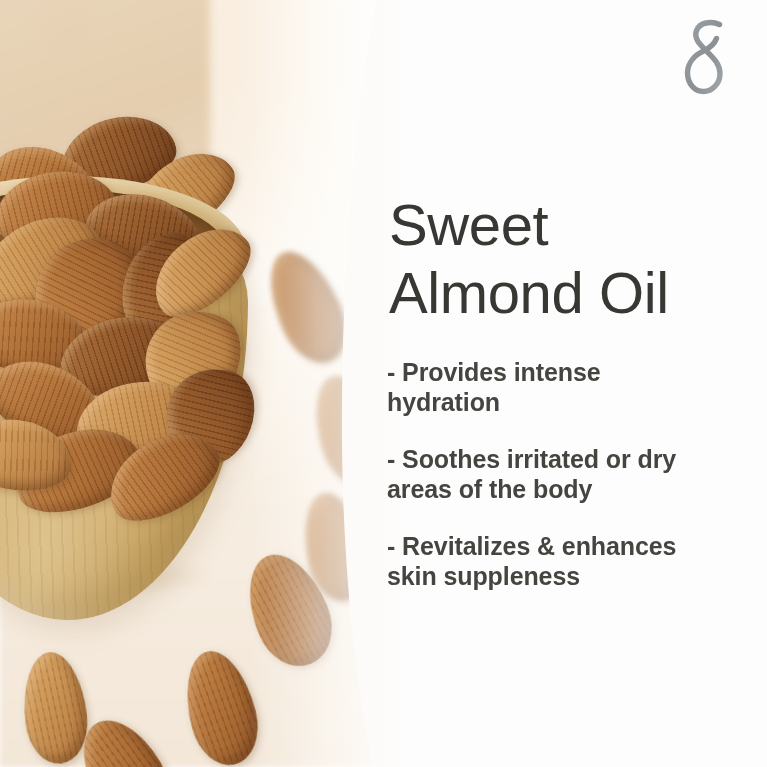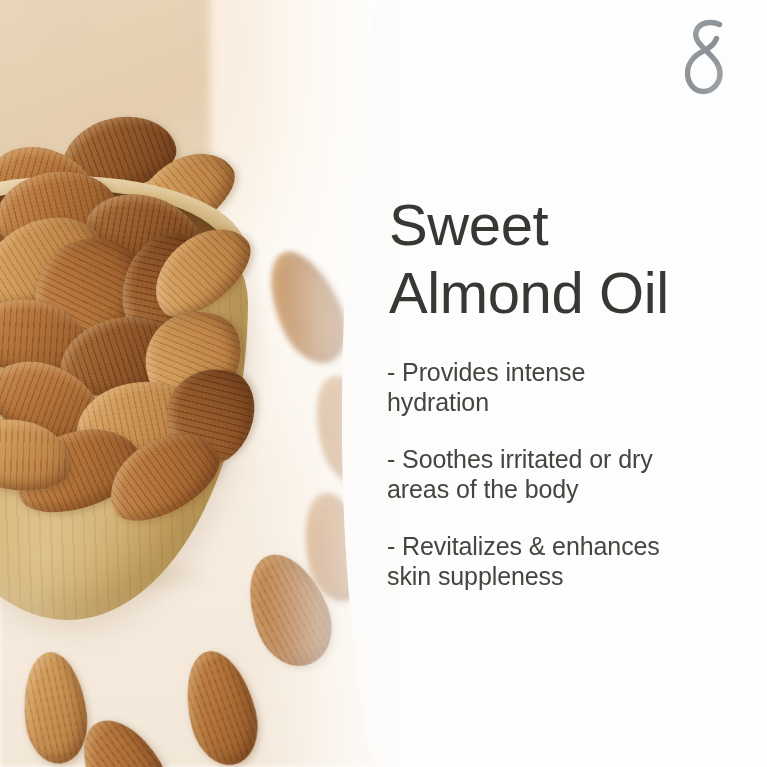--- a/index.html
+++ b/index.html
@@ -134,21 +134,21 @@
     line-height:68px;
     letter-spacing:-0.4px;
     color:#373733;
     white-space:pre;
   }
   .bullets{
     position:absolute;left:0px;top:357px;width:336px;
   }
   .bullet{
     font-family:"Liberation Sans", sans-serif;
-    font-weight:400;
+    font-weight:700;
     font-size:25px;
     line-height:30px;
     color:#454540;
     margin-bottom:27px;
     white-space:pre-line;
     letter-spacing:-0.1px;
   }
   .bullet:last-child{margin-bottom:0;}
 
   

